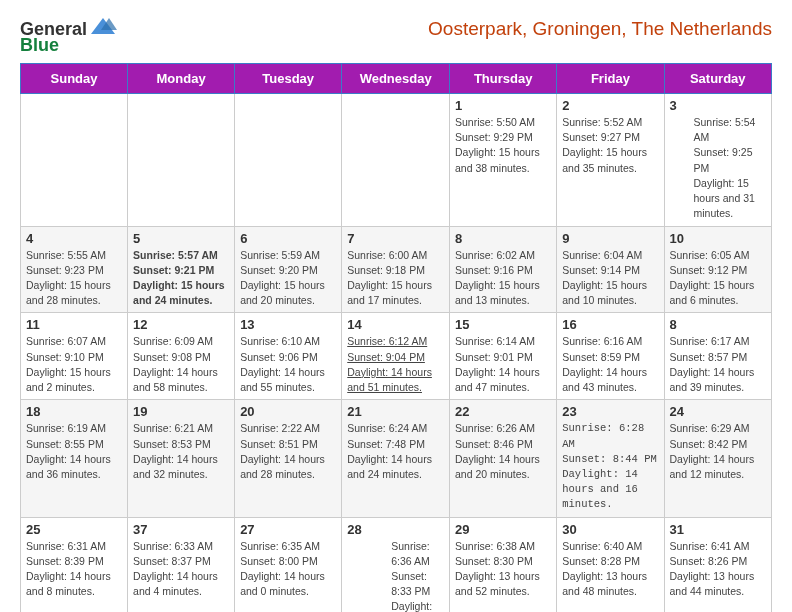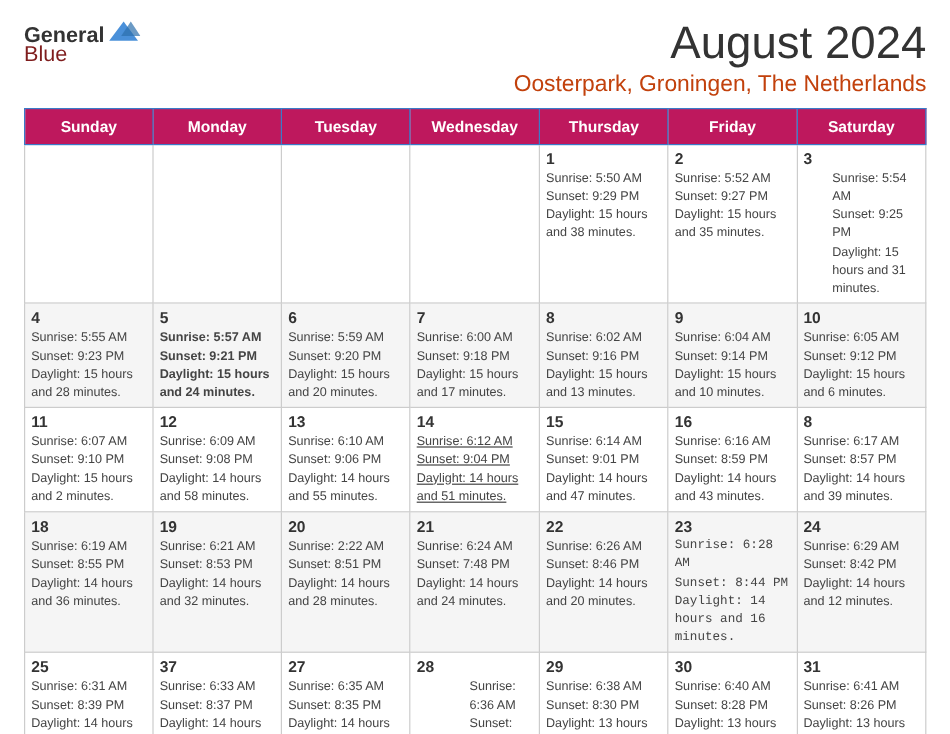--- a/index.html
+++ b/index.html
@@ -22,22 +22,22 @@
       margin-top: 4px;
     }
     .logo-text-general {
       font-size: 18px;
       font-weight: bold;
       color: #333;
       line-height: 1;
     }
     .logo-text-blue {
       font-size: 18px;
-      font-weight: normal;
-      color: #7f1d1d;
+      font-weight: bold;
+      color: #15803d;
       line-height: 1;
     }
     .logo-icon {
       width: 28px;
       height: 22px;
       margin-left: 2px;
       margin-top: -4px;
     }
     .title-section {
       text-align: right;
@@ -53,21 +53,21 @@
       color: #c2410c;
       margin-top: 2px;
     }
     .calendar {
       width: 100%;
       border-collapse: collapse;
       border: 1px solid #ccc;
       font-size: 11px;
     }
     .calendar th {
-      background-color: #be185d;
+      background-color: #a21caf;
       color: #fff;
       text-align: center;
       padding: 7px 4px;
       font-size: 13px;
       font-weight: bold;
       border: 1px solid #3a7bc8;
     }
     .calendar td {
       border: 1px solid #ccc;
       vertical-align: top;
@@ -130,21 +130,20 @@
           <polygon points="14,2 26,18 2,18" fill="#4a90d9"></polygon>
           <polygon points="20,2 28,14 12,14" fill="#2c6fad" opacity="0.7"></polygon>
         </svg>
       </div>
       <div style="margin-top:-2px;">
         <span class="logo-text-blue">Blue</span>
       </div>
     </div>
   </div>
   <div class="title-section">
-    <div class="month-title">August 2024</div>
     <div class="location-title">Oosterpark, Groningen, The Netherlands</div>
   </div>
 </div>
 
 <table class="calendar">
   <thead>
     <tr>
     <th>Sunday</th>
         <th>Monday</th>
         <th>Tuesday</th>
@@ -320,21 +319,21 @@
         </td>
         <td>
           <span class="day-number">37</span>
           <div class="day-info" style="white-space: pre-line;">Sunrise: 6:33 AM
 Sunset: 8:37 PM
 Daylight: 14 hours and 4 minutes.</div>
         </td>
         <td>
           <span class="day-number">27</span>
           <div class="day-info" style="white-space: pre-line;">Sunrise: 6:35 AM
-Sunset: 8:35 PM
+Sunset: 8:00 PM
 Daylight: 14 hours and 0 minutes.</div>
         </td>
         <td>
           <span class="day-number">28</span>
           <div class="day-info" style="white-space: pre-line; margin-left: 44px;">Sunrise: 6:36 AM
 Sunset: 8:33 PM
 Daylight: 13 hours and 56 minutes.</div>
         </td>
         <td>
           <span class="day-number">29</span>

